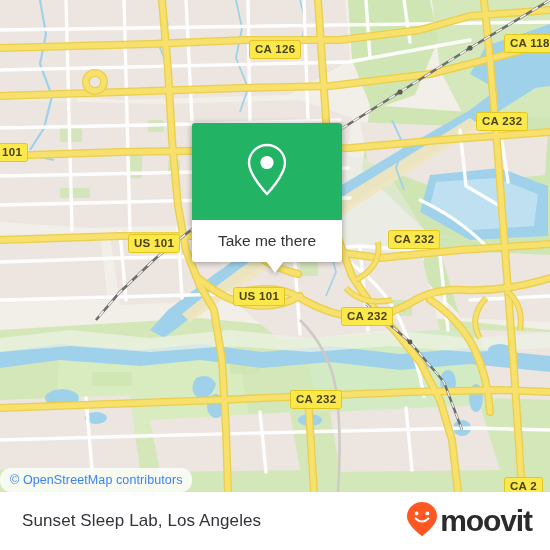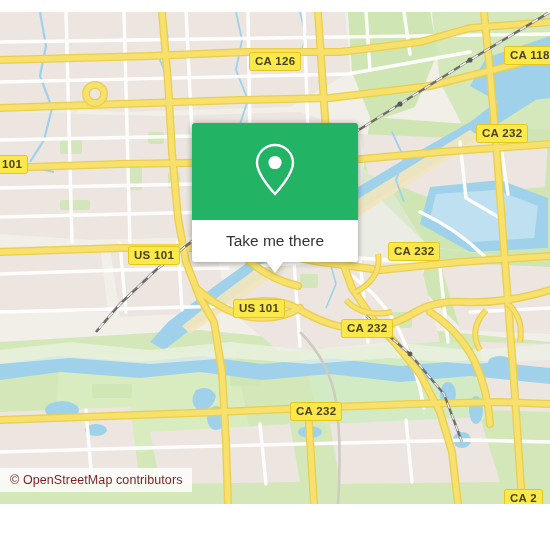--- a/index.html
+++ b/index.html
@@ -11,46 +11,47 @@
   }
   #app {
     position: relative;
     width: 550px; height: 550px;
     overflow: hidden;
   }
 
   
   #map {
     position: absolute;
-    left: 0; top: 12px;
+    left: 0; top: 0;
     width: 550px; height: 492px;
     background: #f2efe9;
     overflow: hidden;
   }
   #map svg { display: block; width: 550px; height: 492px; }
 
   
   #attribution {
     position: absolute;
     left: 0; top: 468px;
     height: 24px;
     padding: 0 9px 0 10px;
     display: flex; align-items: center;
     background: rgba(255,255,255,0.80);
     font-size: 12.5px;
-    color: #7f1d1d;
+    color: #3b82f6;
     letter-spacing: 0.1px;
     z-index: 30;
+    border-radius: 11px;
   }
 
   
   #popup {
     position: absolute;
     left: 192px; top: 123px;
-    width: 166px;
+    width: 150px;
     z-index: 40;
     filter: drop-shadow(0 1px 3px rgba(0,0,0,0.35));
   }
   #popup-image {
     height: 97px;
     background: #22b365;
     display: flex;
     align-items: center;
     justify-content: center;
     border-radius: 3px 3px 0 0;
@@ -336,14 +337,28 @@
           <circle cx="23" cy="21.5" r="6.6" fill="#ffffff"></circle>
         </svg>
       </span>
     </div>
     <div id="popup-label">
       <span>Take me there</span>
     </div>
     <div id="popup-tail"></div>
   </div>
 
+  <div id="bottombar">
+    <div id="place-title">Sunset Sleep Lab, Los Angeles</div>
+    <div id="brand">
+      <span>
+        <svg width="32" height="36" viewBox="0 0 32 36" xmlns="http://www.w3.org/2000/svg">
+          <path d="M16 1 C7.7 1 1 7.5 1 15.4 C1 24.6 16 35 16 35 C16 35 31 24.6 31 15.4 C31 7.5 24.3 1 16 1 Z" fill="#ff5722"></path>
+          <circle cx="10.6" cy="12.4" r="1.9" fill="#ffffff"></circle>
+          <circle cx="21.4" cy="12.4" r="1.9" fill="#ffffff"></circle>
+          <path d="M9.6 17.4 q6.4 6.2 12.8 0" fill="none" stroke="#ffffff" stroke-width="2.1" stroke-linecap="round"></path>
+        </svg>
+      </span>
+      <span id="brand-word">moovit</span>
+    </div>
+  </div>
 
 </div>
 
 </body></html>

